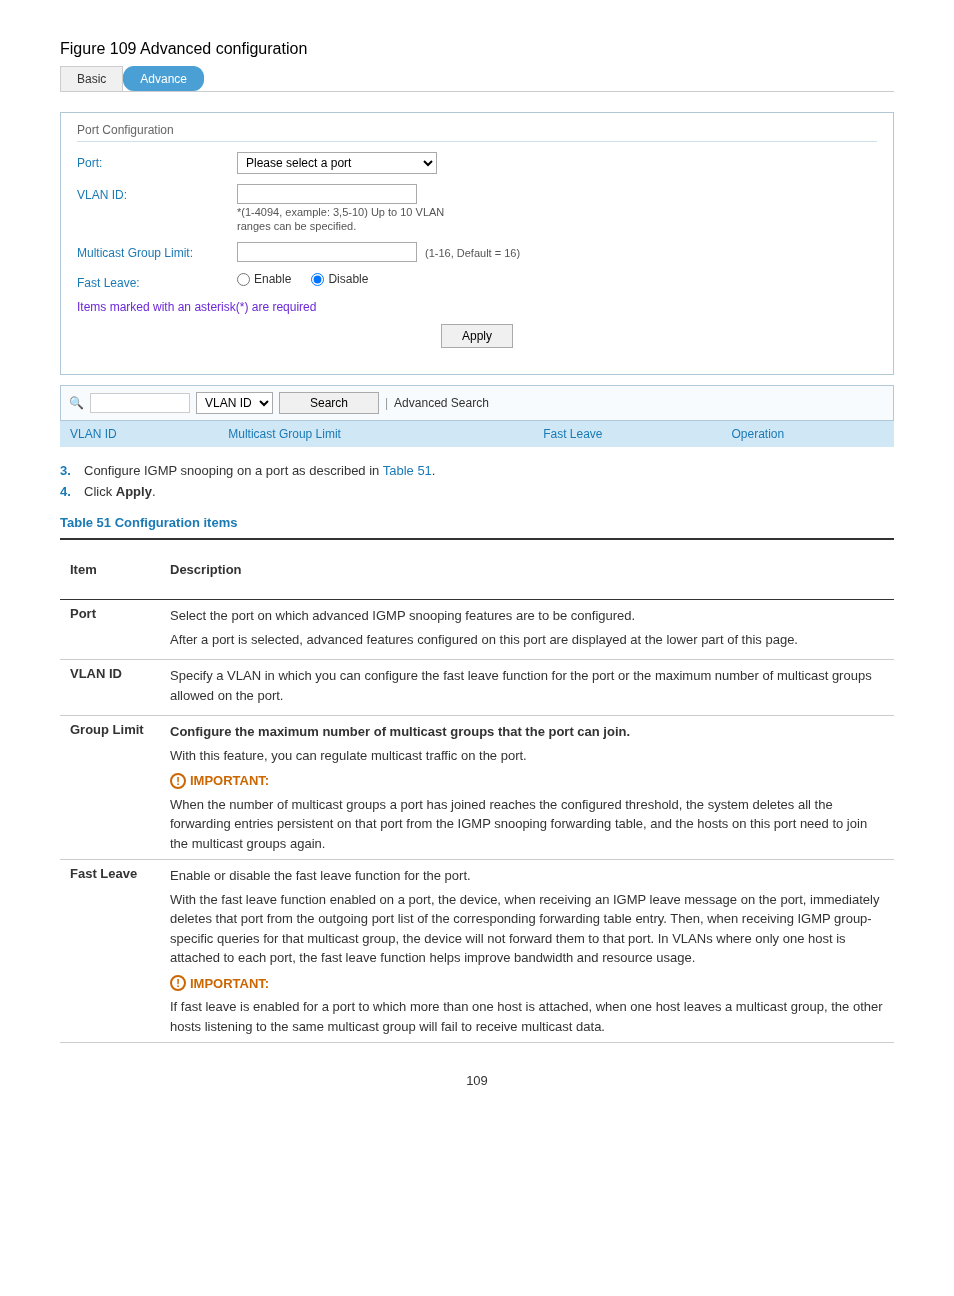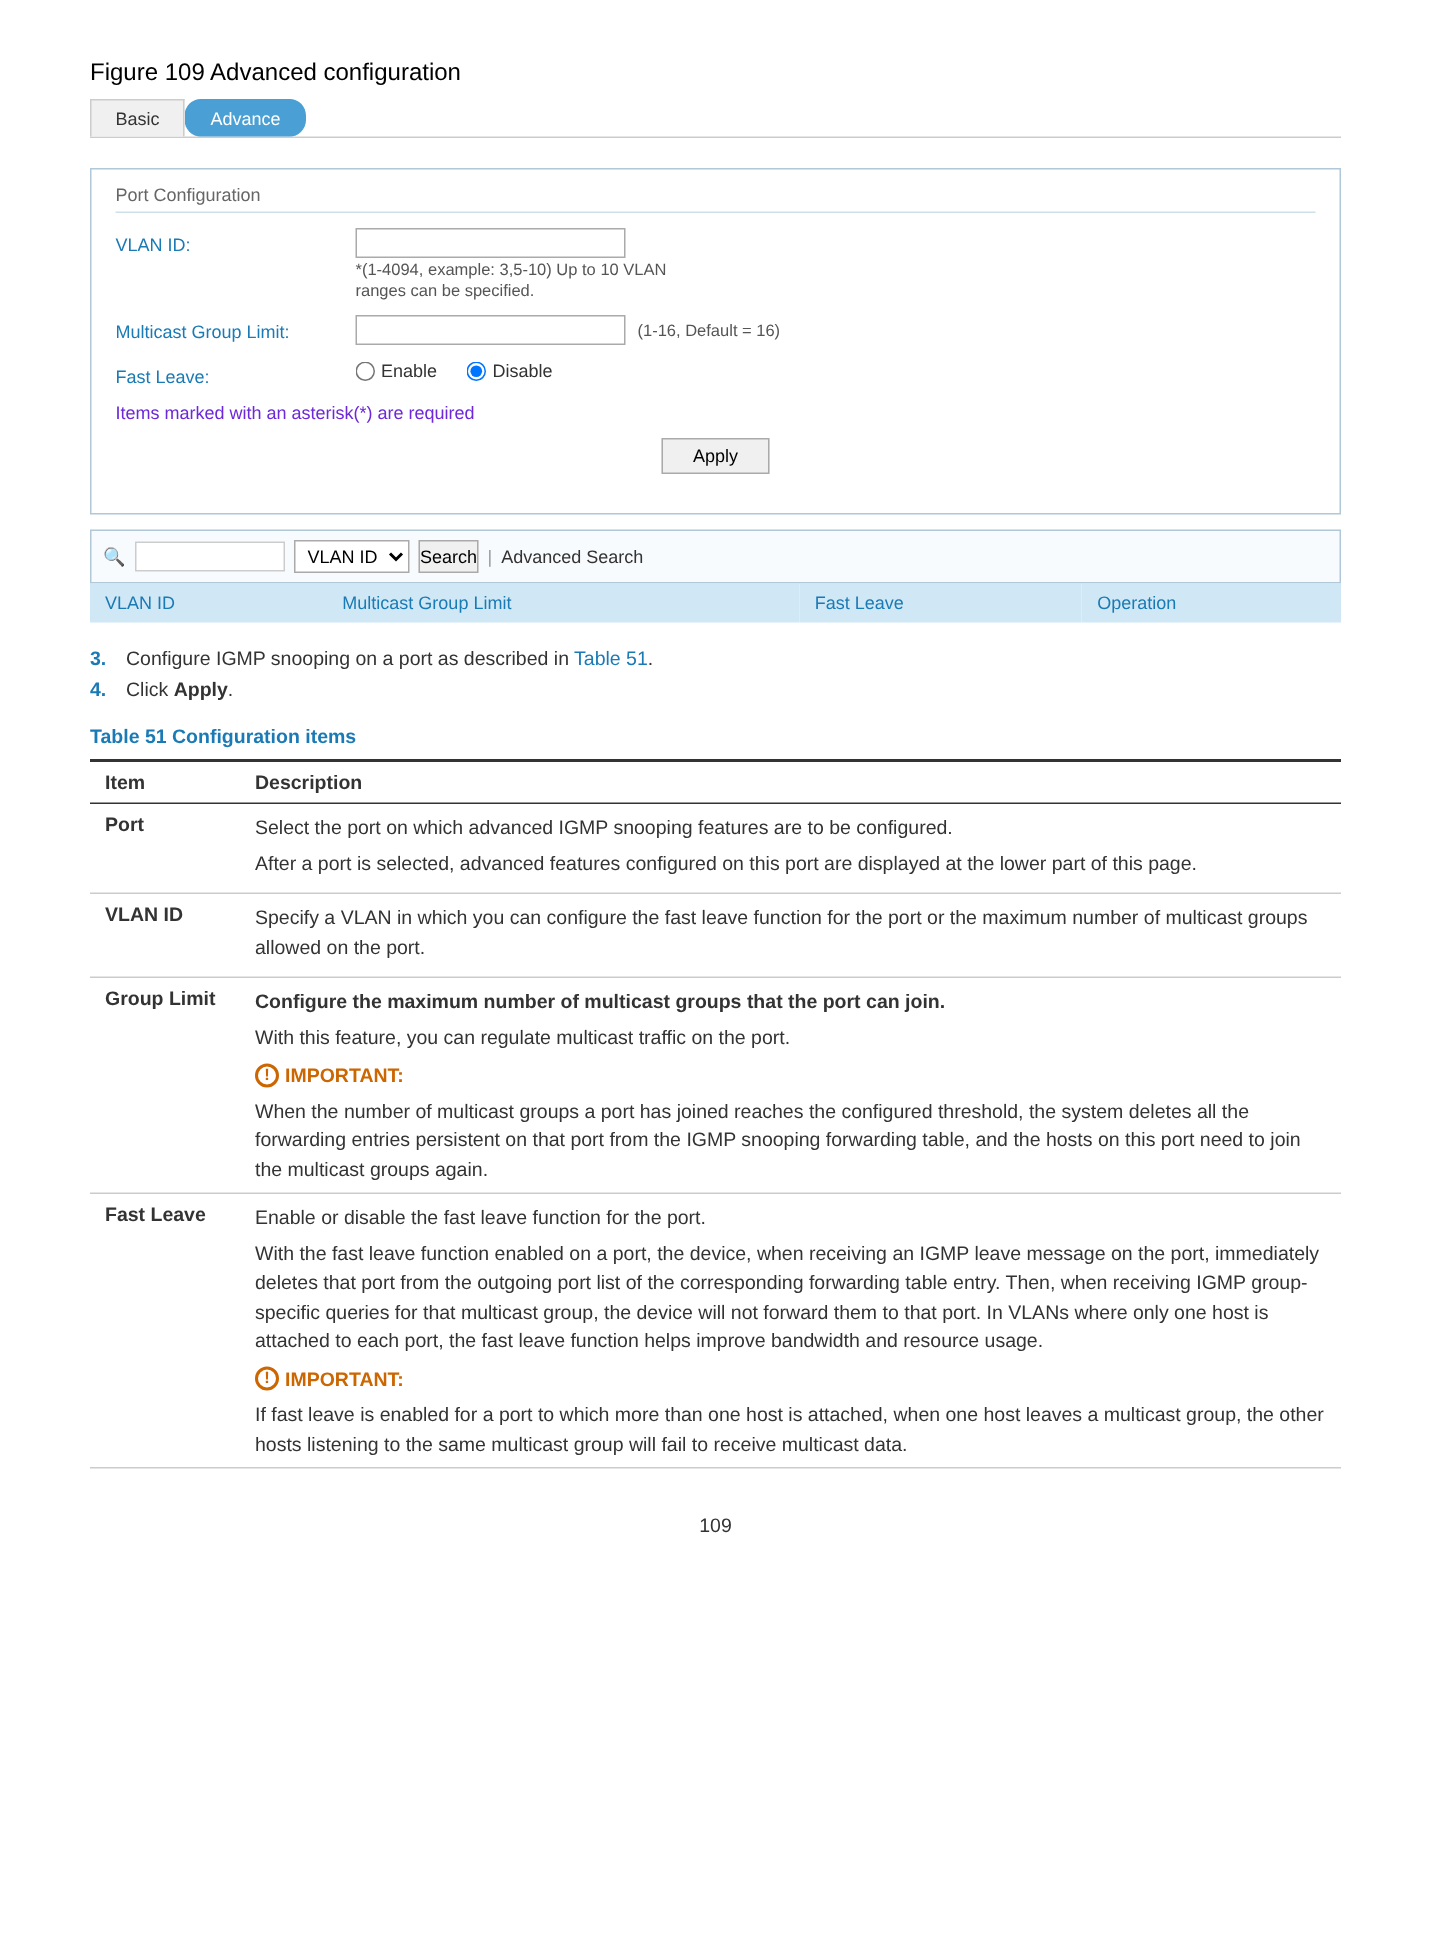--- a/index.html
+++ b/index.html
@@ -149,21 +149,21 @@
       width: 100px;
     }
     .search-select {
       font-size: 12px;
       padding: 2px 4px;
       border: 1px solid #aaa;
       background: #fff;
     }
     .search-btn {
       font-size: 12px;
-      padding: 3px 0;
+      padding: 3px 30px;
       background: #f0f0f0;
       border: 1px solid #aaa;
       cursor: pointer;
     }
     .adv-search-link {
       font-size: 12px;
       color: #333;
       text-decoration: none;
     }
 
@@ -219,21 +219,21 @@
       margin: 16px 0 8px 0;
     }
     .desc-table {
       width: 100%;
       border-collapse: collapse;
       font-size: 13px;
     }
     .desc-table th {
       background: #fff;
       font-weight: bold;
-      padding: 6px 10px;
+      padding: 22px 10px;
       border-top: 2px solid #333;
       border-bottom: 1px solid #333;
       text-align: left;
     }
     .desc-table td {
       padding: 6px 10px;
       vertical-align: top;
       border-bottom: 1px solid #ccc;
     }
     .desc-table .item-cell {
@@ -281,20 +281,26 @@
 <div class="figure-title">Figure 109 Advanced configuration</div>
 
 <div class="tab-bar">
   <div class="tab">Basic</div>
   <div class="tab active">Advance</div>
 </div>
 
 <div class="config-box">
   <div class="config-box-title">Port Configuration</div>
 
+  <div class="form-row">
+    <div class="form-label">Port:</div>
+    <div class="form-control">
+      <select class="port-select"><option>Please select a port</option></select>
+    </div>
+  </div>
 
   <div class="form-row">
     <div class="form-label">VLAN ID:</div>
     <div class="form-control">
       <input class="text-input" type="text" style="">
       <span class="hint">*(1-4094, example: 3,5-10) Up to 10 VLAN</span>
       <span class="hint">ranges can be specified.</span>
     </div>
   </div>
 

